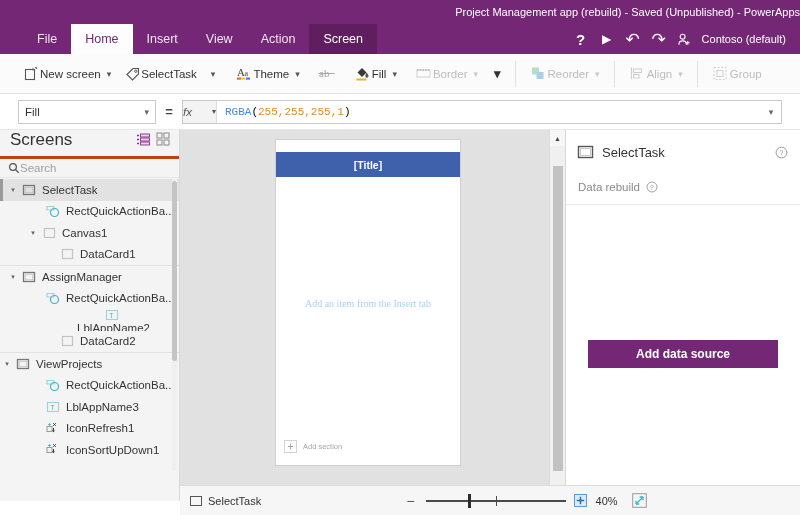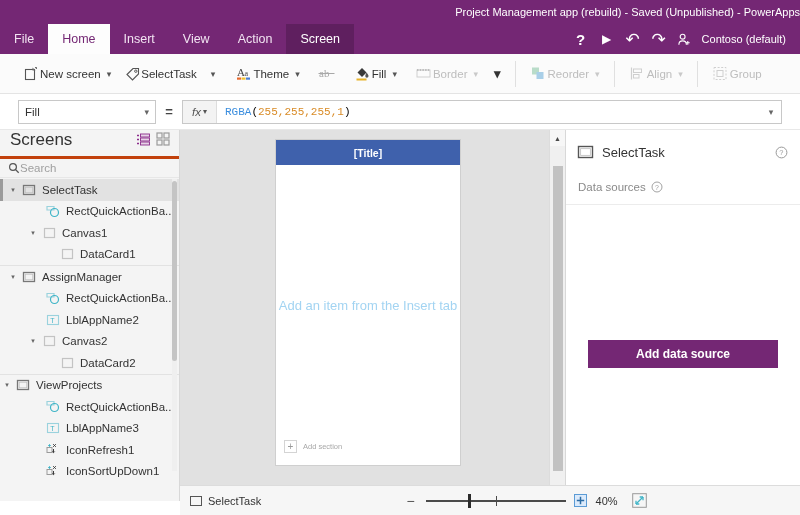--- a/index.html
+++ b/index.html
@@ -13,21 +13,21 @@
 
   
   .titlebar {
     height: 24px; background: #742774;
     display: flex; align-items: center; justify-content: flex-end;
     color: #ffffff; font-size: 11px;
   }
   
   .tabbar {
     height: 30px; background: #742774;
-    display: flex; align-items: stretch; position: relative;
+    display: flex; align-items: stretch; position: relative; padding-left: 23px;
   }
   .tab {
     padding: 0 14px; display: flex; align-items: center;
     color: #f2e4f2; font-size: 12.5px; cursor: default;
     white-space: nowrap;
   }
   .tab.active { background: #fdfdfd; color: #742774; }
   .tab.hover { background: #5f1f5f; color: #ffffff; }
   .tabbar .spacer { flex: 1; }
   .hdr-icons { display: flex; align-items: center; gap: 0; padding-right: 8px; }
@@ -68,21 +68,21 @@
   }
   .propsel .nm { flex: 1; }
   .propsel .cv { font-size: 9px; color: #666; }
   .eq { width: 26px; text-align: center; font-size: 13px; font-weight: bold; color: #444; }
   .fxwrap {
     flex: 1; height: 24px; border: 1px solid #c8c8c8;
     display: flex; align-items: stretch; background: #ffffff;
   }
   .fxbtn {
     width: 34px; background: #f3f3f3; border-right: 1px solid #ddd;
-    display: flex; align-items: center; justify-content: center;
+    display: flex; align-items: center; justify-content: space-between;
     font-size: 11.5px; font-style: italic; color: #555; gap: 2px;
   }
   .fxbtn .cv { font-size: 8px; font-style: normal; }
   .fxtext {
     flex: 1; display: flex; align-items: center; padding-left: 8px;
     font-family: "Liberation Mono", monospace; font-size: 11px;
   }
   .fn { color: #3a8dde; }
   .pn { color: #000000; }
   .num { color: #d98b26; }
@@ -133,25 +133,25 @@
   
   .center { flex: 1; background: #e1e1e1; position: relative; }
   .canvas {
     position: absolute; left: 96px; top: 10px;
     width: 184px; height: 325px; background: #ffffff;
     box-shadow: 0 0 0 1px #cfcfcf;
   }
   .canvas-title {
     height: 25px; background: #3f61ac; color: #ffffff;
     display: flex; align-items: center; justify-content: center;
-    font-size: 10.5px; font-weight: bold;
+    font-size: 10.5px; font-weight: bold; margin-top: 12px;
   }
   .canvas-hint {
     position: absolute; left: 0; right: 0; top: 158px;
-    text-align: center; font-size: 13px; color: #a3d4f2;
+    text-align: center; font-size: 10px; color: #a3d4f2; font-family: Liberation Serif, serif;
   }
   .addsection {
     position: absolute; left: 8px; bottom: 12px;
     display: flex; align-items: center; gap: 6px;
     font-size: 7.5px; color: #a8a8a8;
   }
   .plusbox {
     width: 13px; height: 13px; border: 1px solid #d4d4d4;
     display: flex; align-items: center; justify-content: center;
     font-size: 10px; color: #9a9a9a; background: #fff;
@@ -483,37 +483,28 @@
         </div>
         <div class="trow" style="padding-left:44px;">
           <span class="icn">
             <svg width="14" height="13" viewBox="0 0 14 13">
                 <path d="M1 1.5h7v3.5h-7z" fill="none" stroke="#9ad2dd" stroke-width="1.2"></path>
                 <circle cx="8.5" cy="7.5" r="4" fill="none" stroke="#3fb4c7" stroke-width="1.2"></circle>
               </svg>
           </span>
           <span class="tlbl">RectQuickActionBa...</span>
         </div>
-        <div class="trow" style="padding-left:44px;">
+        <div class="trow" style="padding-left:44px;flex-direction:column;">
           <span class="icn">
             <svg width="14" height="12" viewBox="0 0 14 12">
                 <rect x="1.5" y="1.5" width="11" height="9" fill="none" stroke="#9ad2dd" stroke-width="1.1"></rect>
                 <text x="4.2" y="8.6" font-family="Liberation Sans, sans-serif" font-size="7" fill="#3fb4c7">T</text>
               </svg>
           </span>
           <span class="tlbl">LblAppName2</span>
-        </div>
-        <div class="trow" style="padding-left:26px;">
-          <span class="caret">▾</span>
-          <span class="icn">
-            <svg width="13" height="12" viewBox="0 0 13 12">
-                <rect x="1.5" y="1.5" width="10" height="9" fill="none" stroke="#c3c3c3" stroke-width="1.2"></rect>
-              </svg>
-          </span>
-          <span class="tlbl">Canvas2</span>
         </div>
         <div class="trow" style="padding-left:58px;">
           <span class="icn">
             <svg width="13" height="12" viewBox="0 0 13 12">
                 <rect x="1.5" y="1.5" width="10" height="9" fill="none" stroke="#c3c3c3" stroke-width="1.2"></rect>
               </svg>
           </span>
           <span class="tlbl">DataCard2</span>
         </div>
 
@@ -608,21 +599,21 @@
         <span class="icn">
           <svg width="13" height="13" viewBox="0 0 13 13">
               <circle cx="6.5" cy="6.5" r="5.4" fill="none" stroke="#9a9a9a" stroke-width="1"></circle>
               <text x="4.3" y="9.4" font-family="Liberation Sans, sans-serif" font-size="7.5" fill="#9a9a9a">?</text>
             </svg>
         </span>
       </div>
 
 
       <div class="rp-section">
-        <span>Data sources</span>
+        <span>Data rebuild</span>
         <span class="icn" style="width:13px;">
           <svg width="12" height="12" viewBox="0 0 13 13">
               <circle cx="6.5" cy="6.5" r="5.4" fill="none" stroke="#9a9a9a" stroke-width="1"></circle>
               <text x="4.3" y="9.4" font-family="Liberation Sans, sans-serif" font-size="7.5" fill="#9a9a9a">?</text>
             </svg>
         </span>
       </div>
 
       <div class="rp-body">
         <div class="adsbtn">Add data source</div>

